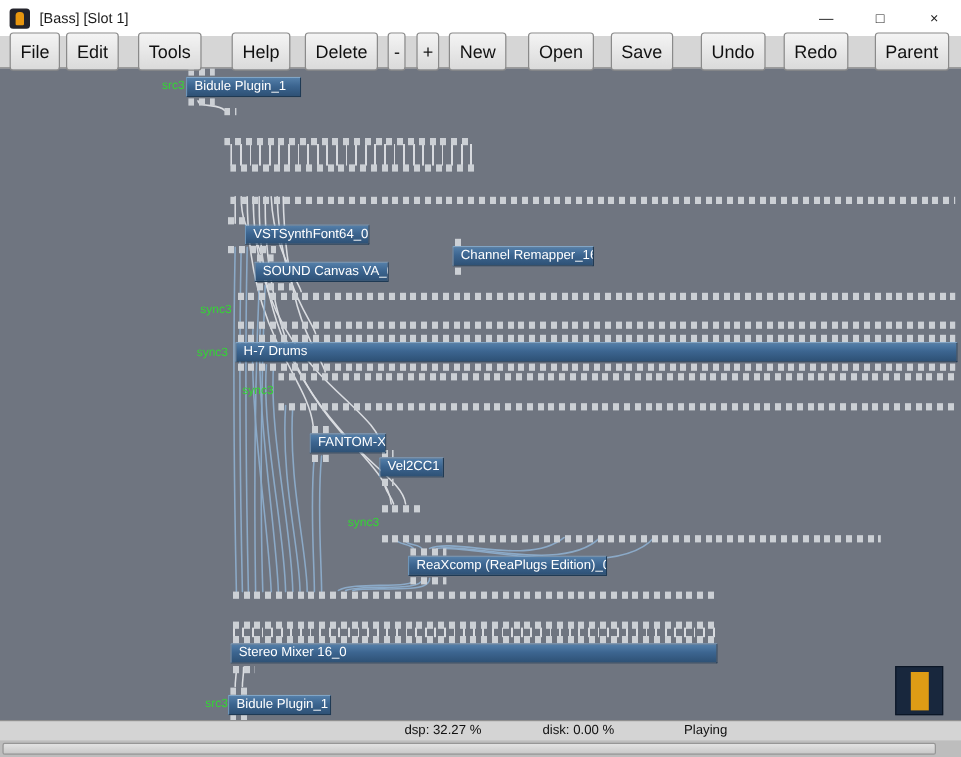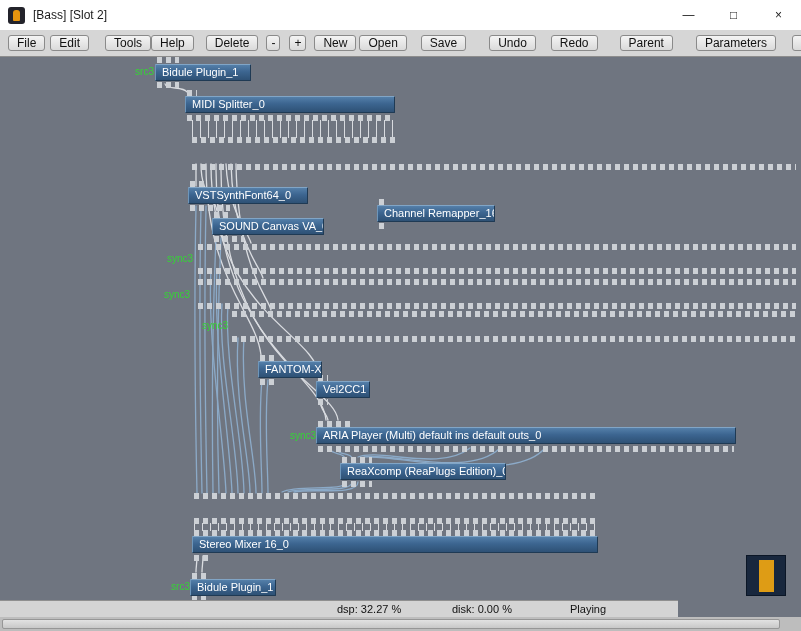--- a/index.html
+++ b/index.html
@@ -9,64 +9,64 @@
   
   .titlebar{position:absolute;left:0;top:0;width:801px;height:30px;background:#ffffff;border-bottom:1px solid #e3e3e3;z-index:20;display:flex;align-items:center;}
   .app-icon{width:17px;height:17px;margin-left:8px;background:#23232b;border-radius:3px;position:relative;flex:0 0 auto;}
   .app-icon::after{content:"";position:absolute;left:5px;top:3px;width:7px;height:11px;background:#e8960f;border-radius:3px 3px 1px 1px;}
   .title-text{margin-left:8px;font-size:12px;color:#1a1a1a;}
   .win-controls{position:absolute;right:0;top:0;height:30px;display:flex;}
   .win-btn{width:45px;height:30px;display:flex;align-items:center;justify-content:center;font-size:12px;color:#222;cursor:default;}
 
   
   .toolbar{position:absolute;left:0;top:30px;width:801px;height:26px;background:#d6d6d6;border-bottom:1px solid #8d8d8d;z-index:20;display:flex;align-items:center;}
-  .tb{height:16px;padding:0 8px;font-size:12px;font-family:"Liberation Sans",sans-serif;color:#111;background:linear-gradient(180deg,#f4f4f4,#dadada);border:1px solid #8a8a8a;border-radius:3px;line-height:15px;}
+  .tb{height:32px;padding:0 8px;font-size:15px;font-family:"Liberation Sans",sans-serif;color:#111;background:linear-gradient(180deg,#f4f4f4,#dadada);border:1px solid #8a8a8a;border-radius:3px;line-height:15px;}
   .tb.narrow{padding:0 4px;}
 
   
   .canvasbg{position:absolute;left:0;top:56px;width:801px;height:544px;background:#6f7580;z-index:1;}
   .cables{position:absolute;left:0;top:0;z-index:2;pointer-events:none;}
   .ports{position:absolute;height:6px;z-index:3;background-image:repeating-linear-gradient(90deg,#ccd0d5 0px,#ccd0d5 5px,transparent 5px,transparent 9px);}
   .comb{position:absolute;z-index:2;background-image:repeating-linear-gradient(90deg,rgba(228,230,234,0.9) 0px,rgba(228,230,234,0.9) 1.5px,transparent 1.5px,transparent 8px);}
   .module{position:absolute;height:17px;box-sizing:border-box;z-index:4;background:linear-gradient(180deg,#547fa9 0%,#3c6590 45%,#2e5175 100%);border:1px solid #1f3a54;border-top-color:#81a5c6;border-left-color:#6e96ba;color:#ffffff;font-size:11px;line-height:15px;padding-left:6px;white-space:nowrap;overflow:hidden;border-radius:1px;}
   .tag{position:absolute;z-index:5;width:30px;text-align:right;color:#35d435;font-size:10px;}
   .minimap{position:absolute;left:746px;top:555px;width:40px;height:41px;background:#18273d;border:1px solid #0b1626;box-sizing:border-box;z-index:6;}
   .minimeter{position:absolute;left:12px;top:4px;width:15px;height:32px;background:#de9c15;}
 
   
-  .statusbar{position:absolute;left:0;top:600px;width:678px;height:17px;background:#d4d4d4;border-top:1px solid #8f8f8f;z-index:20;}
+  .statusbar{position:absolute;left:0;top:600px;width:801px;height:17px;background:#d4d4d4;border-top:1px solid #8f8f8f;z-index:20;}
   .status-item{position:absolute;top:2px;font-size:11px;color:#111;}
   .hscroll{position:absolute;left:0;top:617px;width:801px;height:14px;background:#bdbdbd;z-index:20;}
   .hthumb{position:absolute;left:2px;top:2px;width:778px;height:10px;background:linear-gradient(180deg,#e2e2e2,#c8c8c8);border:1px solid #969696;border-radius:2px;box-sizing:border-box;}
 </style>
 </head>
 <body>
 
 <div class="window">
 
   <div class="titlebar">
     <div class="app-icon"></div>
-    <span class="title-text">[Bass] [Slot 2]</span>
+    <span class="title-text">[Bass] [Slot 1]</span>
     <div class="win-controls">
       <div class="win-btn">—</div>
       <div class="win-btn">□</div>
       <div class="win-btn">×</div>
     </div>
   </div>
 
   <div class="toolbar">
     <button class="tb" style="margin-left:8px">File</button>
     <button class="tb" style="margin-left:5px">Edit</button>
     <button class="tb" style="margin-left:16px">Tools</button>
-    <button class="tb" style="margin-left:0">Help</button>
+    <button class="tb" style="margin-left:25px">Help</button>
     <button class="tb" style="margin-left:12px">Delete</button>
     <button class="tb narrow" style="margin-left:8px">-</button>
     <button class="tb narrow" style="margin-left:9px">+</button>
     <button class="tb" style="margin-left:8px">New</button>
-    <button class="tb" style="margin-left:3px">Open</button>
+    <button class="tb" style="margin-left:18px">Open</button>
     <button class="tb" style="margin-left:14px">Save</button>
     <button class="tb" style="margin-left:23px">Undo</button>
     <button class="tb" style="margin-left:15px">Redo</button>
     <button class="tb" style="margin-left:22px">Parent</button>
     <button class="tb" style="margin-left:23px">Parameters</button>
     <button class="tb" style="margin-left:16px">Media</button>
 
   </div>
 
   <div class="canvasbg"></div>
@@ -142,27 +142,26 @@
   <div class="ports" style="left:342px;top:457px;width:30px"></div>
   <div class="ports" style="left:342px;top:481px;width:30px"></div>
   <div class="ports" style="left:194px;top:493px;width:402px"></div>
   <div class="ports" style="left:194px;top:518px;width:402px"></div>
   <div class="ports" style="left:194px;top:530px;width:402px"></div>
   <div class="ports" style="left:194px;top:555px;width:18px"></div>
   <div class="ports" style="left:192px;top:573px;width:18px"></div>
   <div class="ports" style="left:192px;top:596px;width:16px;height:4px"></div>
 
   <div class="module" style="left:155px;top:64px;width:96px"><span>Bidule Plugin_1</span></div>
-  <div class="module" style="left:185px;top:96px;width:210px"><span>MIDI Splitter_0</span></div>
-  <div class="module" style="left:188px;top:187px;width:120px"><span>VSTSynthFont64_0</span></div>
+  <div class="module" style="left:204px;top:187px;width:104px"><span>VSTSynthFont64_0</span></div>
   <div class="module" style="left:377px;top:205px;width:118px"><span>Channel Remapper_16</span></div>
   <div class="module" style="left:212px;top:218px;width:112px"><span>SOUND Canvas VA_0</span></div>
+  <div class="module" style="left:196px;top:285px;width:602px"><span>H-7 Drums</span></div>
   <div class="module" style="left:258px;top:361px;width:64px"><span>FANTOM-X</span></div>
   <div class="module" style="left:316px;top:381px;width:54px"><span>Vel2CC1</span></div>
-  <div class="module" style="left:316px;top:427px;width:420px"><span>ARIA Player (Multi) default ins default outs_0</span></div>
   <div class="module" style="left:340px;top:463px;width:166px"><span>ReaXcomp (ReaPlugs Edition)_0</span></div>
   <div class="module" style="left:192px;top:536px;width:406px"><span>Stereo Mixer 16_0</span></div>
   <div class="module" style="left:190px;top:579px;width:86px"><span>Bidule Plugin_1</span></div>
 
   <span class="tag" style="left:124px;top:66px">src3</span>
   <span class="tag" style="left:163px;top:253px">sync3</span>
   <span class="tag" style="left:160px;top:289px">sync3</span>
   <span class="tag" style="left:198px;top:320px">sync3</span>
   <span class="tag" style="left:286px;top:430px">sync3</span>
   <span class="tag" style="left:160px;top:581px">src3</span>

